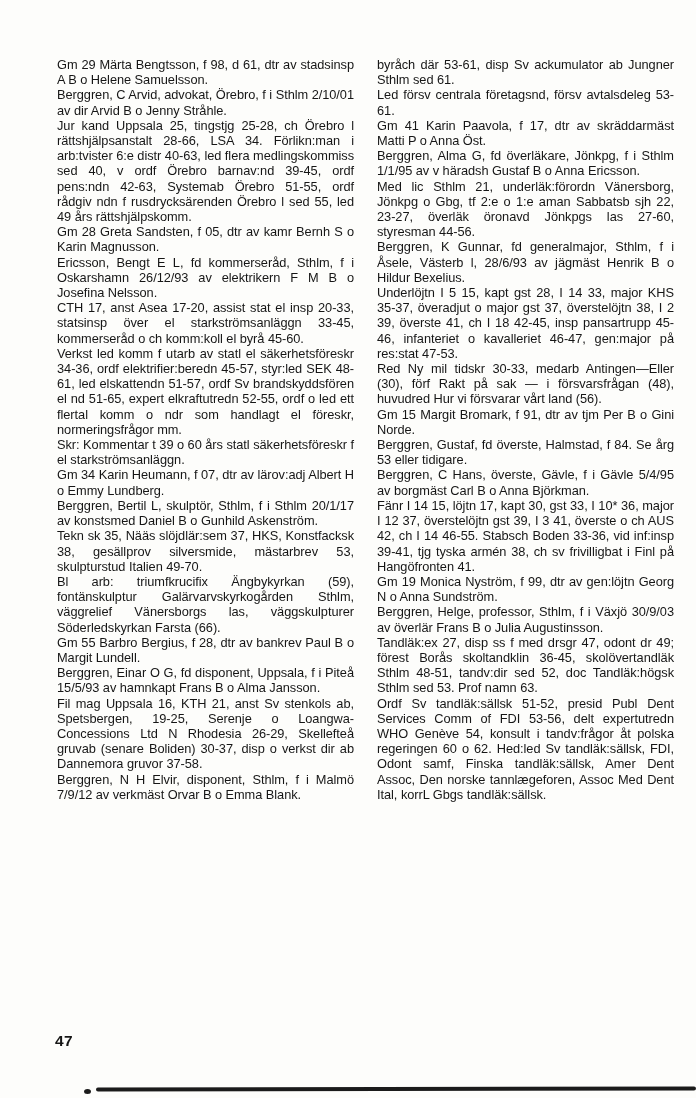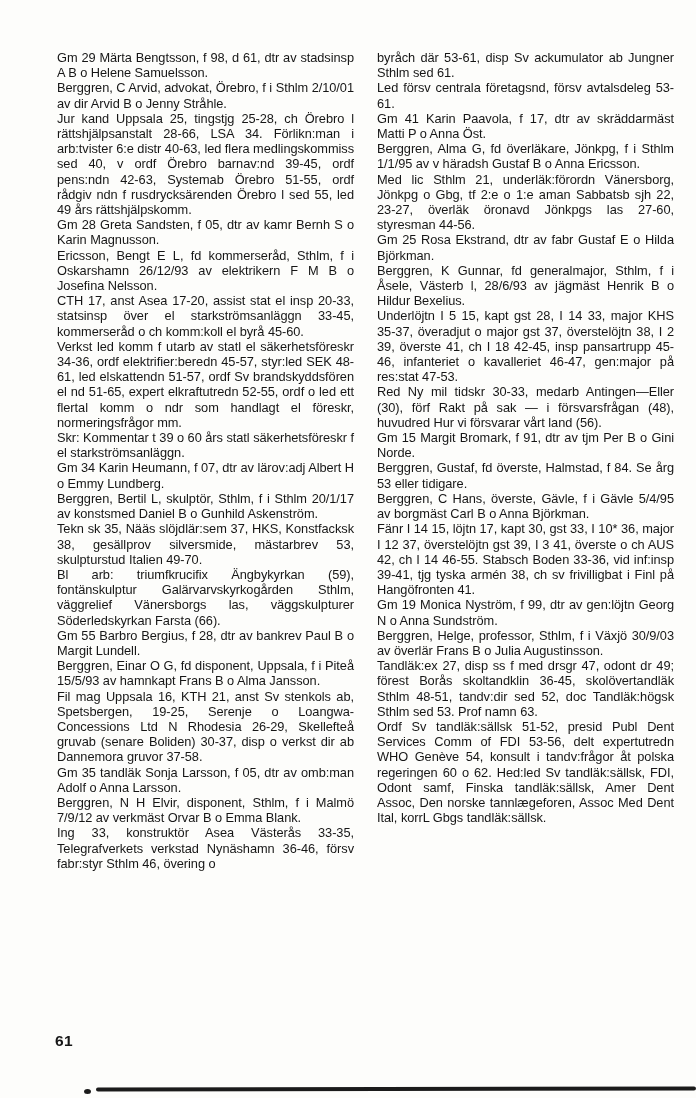--- a/index.html
+++ b/index.html
@@ -12,21 +12,21 @@
     width: 696px;
     height: 1098px;
     margin: 0 auto;
     background: #fdfdfb;
     overflow: hidden;
     font-family: "Liberation Sans", "DejaVu Sans", sans-serif;
     color: #161616;
   }
   .col {
     position: absolute;
-    top: 50px;
+    top: 57px;
     width: 297px;
     font-size: 12.8px;
     line-height: 15.2px;
     text-align: justify;
     letter-spacing: -0.05px;
   }
   .col-left  { left: 57px; }
   .col-right { left: 377px; }
   .col p { margin: 0; padding: 0; }
   .col p b { font-weight: normal; }
@@ -71,39 +71,36 @@
       <p>CTH 17, anst Asea 17-20, assist stat el insp 20-33, statsinsp över el starkströmsanläggn 33-45, kommerseråd o ch komm:koll el byrå 45-60.</p>
       <p>Verkst led komm f utarb av statl el säkerhetsföreskr 34-36, ordf elektrifier:beredn 45-57, styr:led SEK 48-61, led elskattendn 51-57, ordf Sv brandskyddsfören el nd 51-65, expert elkraftutredn 52-55, ordf o led ett flertal komm o ndr som handlagt el föreskr, normeringsfrågor mm.</p>
       <p>Skr: Kommentar t 39 o 60 års statl säkerhetsföreskr f el starkströmsanläggn.</p>
       <p>Gm 34 Karin Heumann, f 07, dtr av lärov:adj Albert H o Emmy Lundberg.</p>
       <p><b>Berggren, Bertil</b> L, skulptör, Sthlm, f i Sthlm 20/1/17 av konstsmed Daniel B o Gunhild Askenström.</p>
       <p>Tekn sk 35, Nääs slöjdlär:sem 37, HKS, Konstfacksk 38, gesällprov silversmide, mästarbrev 53, skulpturstud Italien 49-70.</p>
       <p>Bl arb: triumfkrucifix Ängbykyrkan (59), fontänskulptur Galärvarvskyrkogården Sthlm, väggrelief Vänersborgs las, väggskulpturer Söderledskyrkan Farsta (66).</p>
       <p>Gm 55 Barbro Bergius, f 28, dtr av bankrev Paul B o Margit Lundell.</p>
       <p><b>Berggren, Einar</b> O G, fd disponent, Uppsala, f i Piteå 15/5/93 av hamnkapt Frans B o Alma Jansson.</p>
       <p>Fil mag Uppsala 16, KTH 21, anst Sv stenkols ab, Spetsbergen, 19-25, Serenje o Loangwa-Concessions Ltd N Rhodesia 26-29, Skellefteå gruvab (senare Boliden) 30-37, disp o verkst dir ab Dannemora gruvor 37-58.</p>
-      <p>Gm 35 tandläk Sonja Larsson, f 05, dtr av omb:man Adolf o Anna Larsson.</p>
       <p><b>Berggren, N H Elvir</b>, disponent, Sthlm, f i Malmö 7/9/12 av verkmäst Orvar B o Emma Blank.</p>
-      <p>Ing 33, konstruktör Asea Västerås 33-35, Telegrafverkets verkstad Nynäshamn 36-46, försv fabr:styr Sthlm 46, övering o</p>
     </div>
   <div class="col col-right" id="col-right">
       <p>byråch där 53-61, disp Sv ackumulator ab Jungner Sthlm sed 61.</p>
       <p>Led försv centrala företagsnd, försv avtalsdeleg 53-61.</p>
       <p>Gm 41 Karin Paavola, f 17, dtr av skräddarmäst Matti P o Anna Öst.</p>
       <p><b>Berggren, Alma</b> G, fd överläkare, Jönkpg, f i Sthlm 1/1/95 av v häradsh Gustaf B o Anna Ericsson.</p>
       <p>Med lic Sthlm 21, underläk:förordn Vänersborg, Jönkpg o Gbg, tf 2:e o 1:e aman Sabbatsb sjh 22, 23-27, överläk öronavd Jönkpgs las 27-60, styresman 44-56.</p>
-      <p>Gm 25 Rosa Ekstrand, dtr av fabr Gustaf E o Hilda Björkman.</p>
       <p><b>Berggren, K Gunnar</b>, fd generalmajor, Sthlm, f i Åsele, Västerb l, 28/6/93 av jägmäst Henrik B o Hildur Bexelius.</p>
       <p>Underlöjtn I 5 15, kapt gst 28, I 14 33, major KHS 35-37, överadjut o major gst 37, överstelöjtn 38, I 2 39, överste 41, ch I 18 42-45, insp pansartrupp 45-46, infanteriet o kavalleriet 46-47, gen:major på res:stat 47-53.</p>
       <p>Red Ny mil tidskr 30-33, medarb Antingen—Eller (30), förf Rakt på sak — i försvarsfrågan (48), huvudred Hur vi försvarar vårt land (56).</p>
       <p>Gm 15 Margit Bromark, f 91, dtr av tjm Per B o Gini Norde.</p>
       <p><b>Berggren, Gustaf</b>, fd överste, Halmstad, f 84. Se årg 53 eller tidigare.</p>
       <p><b>Berggren, C Hans</b>, överste, Gävle, f i Gävle 5/4/95 av borgmäst Carl B o Anna Björkman.</p>
       <p>Fänr I 14 15, löjtn 17, kapt 30, gst 33, I 10* 36, major I 12 37, överstelöjtn gst 39, I 3 41, överste o ch AUS 42, ch I 14 46-55. Stabsch Boden 33-36, vid inf:insp 39-41, tjg tyska armén 38, ch sv frivilligbat i Finl på Hangöfronten 41.</p>
       <p>Gm 19 Monica Nyström, f 99, dtr av gen:löjtn Georg N o Anna Sundström.</p>
       <p><b>Berggren, Helge</b>, professor, Sthlm, f i Växjö 30/9/03 av överlär Frans B o Julia Augustinsson.</p>
       <p>Tandläk:ex 27, disp ss f med drsgr 47, odont dr 49; förest Borås skoltandklin 36-45, skolövertandläk Sthlm 48-51, tandv:dir sed 52, doc Tandläk:högsk Sthlm sed 53. Prof namn 63.</p>
       <p>Ordf Sv tandläk:sällsk 51-52, presid Publ Dent Services Comm of FDI 53-56, delt expertutredn WHO Genève 54, konsult i tandv:frågor åt polska regeringen 60 o 62. Hed:led Sv tandläk:sällsk, FDI, Odont samf, Finska tandläk:sällsk, Amer Dent Assoc, Den norske tannlægeforen, Assoc Med Dent Ital, korrL Gbgs tandläk:sällsk.</p>
     </div>
-  <div class="page-number">61</div>
+  <div class="page-number">47</div>
   <div class="scan-line"></div>
   <div class="scan-dot"></div>
 </div>
 
 </body></html>

